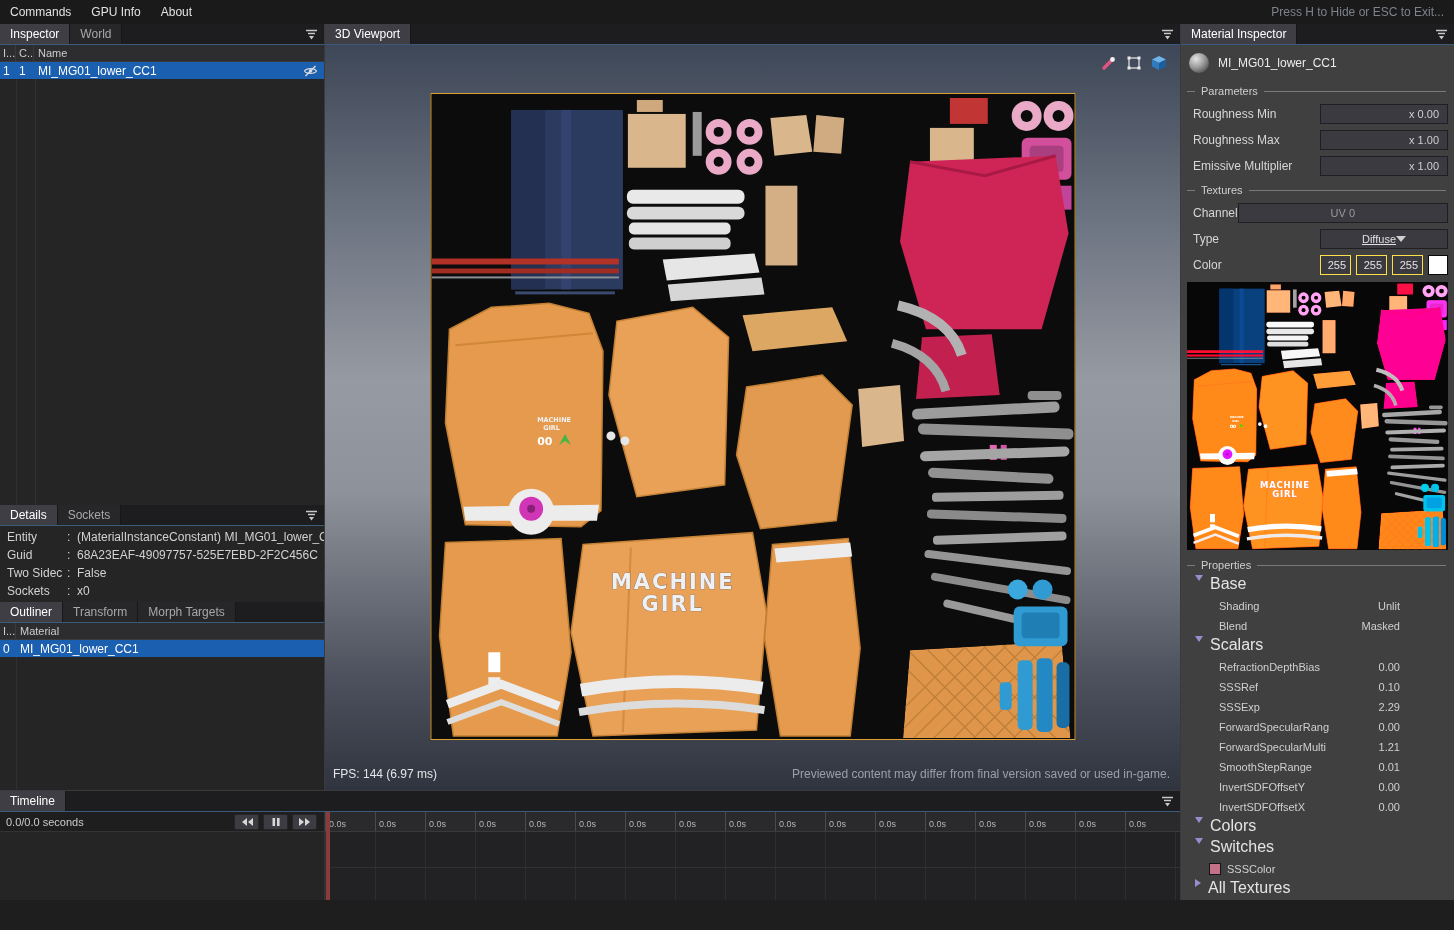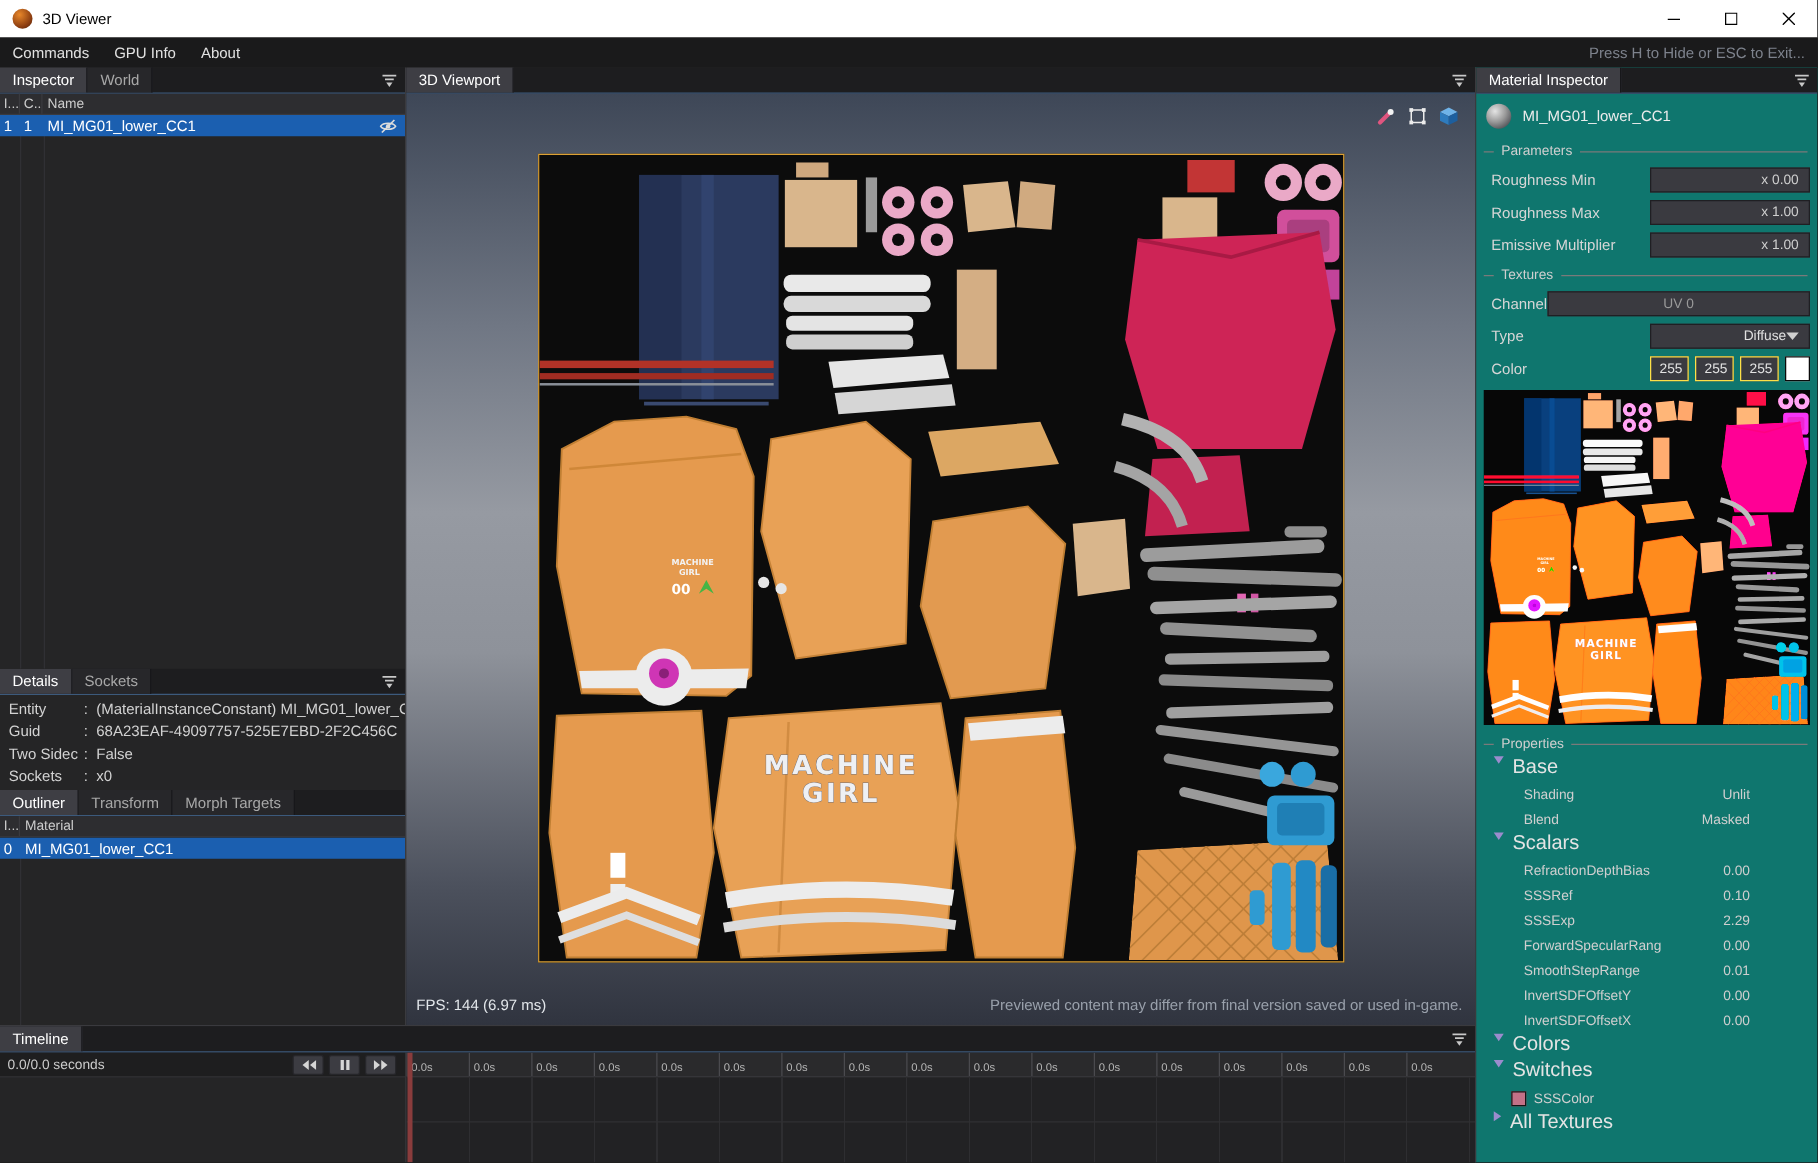--- a/index.html
+++ b/index.html
@@ -21,21 +21,21 @@
   .menu-item { padding:0 10px; display:flex; align-items:center; }
   .menu-hint { margin-left:auto; color:#7d828c; padding-right:10px; }
 
   
   .main { display:flex; height:876px; }
   .left-center { width:1180px; display:flex; flex-direction:column; }
   .upper { height:766px; display:flex; }
   .left { width:325px; display:flex; flex-direction:column; background:#252526;
     border-right:1px solid #3a3a3e; }
   .center { flex:1; display:flex; flex-direction:column; background:#252526; }
-  .right { width:274px; background:#0f766e; border-left:1px solid #3a3a3e;
+  .right { width:274px; background:#404040; border-left:1px solid #3a3a3e;
     display:flex; flex-direction:column; overflow:hidden; }
 
   
   .tabstrip { height:21px; background:#1d1d1f; display:flex; align-items:stretch;
     border-bottom:1px solid #3c5a7c; flex:none; }
   .tab { padding:0 10px; display:flex; align-items:center; font-size:12px;
     color:#a8a8a8; background:#27272a; border-right:1px solid #17171a; }
   .tab.active { background:#3e3e44; color:#ffffff; }
   .strip-filter { margin-left:auto; align-self:center; margin-right:6px; cursor:pointer; }
 
@@ -84,21 +84,21 @@
   .divider { display:flex; align-items:center; gap:6px; padding:5px 8px 4px 6px;
     color:#cfcfcf; font-size:11px; flex:none; }
   .divider::before { content:""; width:8px; height:1px; background:#7a7a7a; }
   .divider::after { content:""; flex:1; height:1px; background:#7a7a7a; }
   .prow { display:flex; align-items:center; height:26px; padding:0 6px 0 12px; flex:none; }
   .plabel { color:#d6d6d6; font-size:12px; }
   .pvalue { margin-left:auto; width:128px; height:20px; background:#3a3a40;
     border:1px solid #1f1f23; color:#cfcfcf; display:flex; align-items:center;
     justify-content:flex-end; padding:0 8px; font-size:11px; }
   .pvalue.center { justify-content:center; color:#9a9a9a; }
-  .pvalue.dropdown { justify-content:flex-end; color:#e0e0e0; cursor:pointer; }
+  .pvalue.dropdown { justify-content:center; color:#e0e0e0; cursor:pointer;text-decoration:underline; }
   .dd-tri { width:0; height:0; border-left:5px solid transparent;
     border-right:5px solid transparent; border-top:6px solid #cfcfcf; }
   .color-cells { margin-left:auto; display:flex; gap:5px; align-items:center; }
   .ccell { width:31px; height:20px; background:#3a3a40; border:1px solid #fde047;
     color:#e2e2e2; display:flex; align-items:center; justify-content:flex-end;
     padding-right:4px; font-size:11px; }
   .swatch-white { width:20px; height:20px; background:#ffffff; border:1px solid #0a0a0a; }
   .tex-preview { margin:4px 6px 4px 6px; height:268px; background:#000; flex:none; }
   .tex-preview svg { width:100%; height:100%;
     filter:saturate(1.9) hue-rotate(-14deg) brightness(1.05) contrast(1.05); }
@@ -290,41 +290,20 @@
     <rect x="592" y="520" width="38" height="26" rx="4" fill="#1f7fb5"></rect>
     <rect x="570" y="590" width="12" height="28" rx="4" fill="#2f9bd2"></rect>
     <rect x="588" y="568" width="15" height="70" rx="5" fill="#2f9bd2"></rect>
     <rect x="607" y="566" width="16" height="74" rx="5" fill="#2289c4"></rect>
     <rect x="627" y="570" width="13" height="66" rx="5" fill="#1a6ea6"></rect>
   </symbol>
 </svg>
 
 <div class="app">
 
-  <div class="titlebar">
-    <div class="app-icon"></div>
-    <div class="title">3D Viewer</div>
-    <div class="win-btns">
-      <div class="win-btn">
-        <svg width="10" height="10" viewBox="0 0 10 10">
-            <line x1="0" y1="5.5" x2="10" y2="5.5" stroke="#000" stroke-width="1"></line>
-          </svg>
-      </div>
-      <div class="win-btn">
-        <svg width="10" height="10" viewBox="0 0 10 10">
-            <rect x="0.5" y="0.5" width="9" height="9" fill="none" stroke="#000" stroke-width="1"></rect>
-          </svg>
-      </div>
-      <div class="win-btn">
-        <svg width="10" height="10" viewBox="0 0 10 10">
-            <path d="M0,0 L10,10 M10,0 L0,10" stroke="#000" stroke-width="1.1"></path>
-          </svg>
-      </div>
-    </div>
-  </div>
 
   <div class="menubar">
     <div class="menu-items">
 
         <div class="menu-item">
           <span>Commands</span>
         </div>
 
         <div class="menu-item">
           <span>GPU Info</span>
@@ -705,20 +684,24 @@
             <div class="grow">
               <span>SSSExp</span>
               <span class="gval">2.29</span>
             </div>
 
             <div class="grow">
               <span>ForwardSpecularRang</span>
               <span class="gval">0.00</span>
             </div>
 
+            <div class="grow">
+              <span>ForwardSpecularMulti</span>
+              <span class="gval">1.21</span>
+            </div>
 
             <div class="grow">
               <span>SmoothStepRange</span>
               <span class="gval">0.01</span>
             </div>
 
             <div class="grow">
               <span>InvertSDFOffsetY</span>
               <span class="gval">0.00</span>
             </div>

